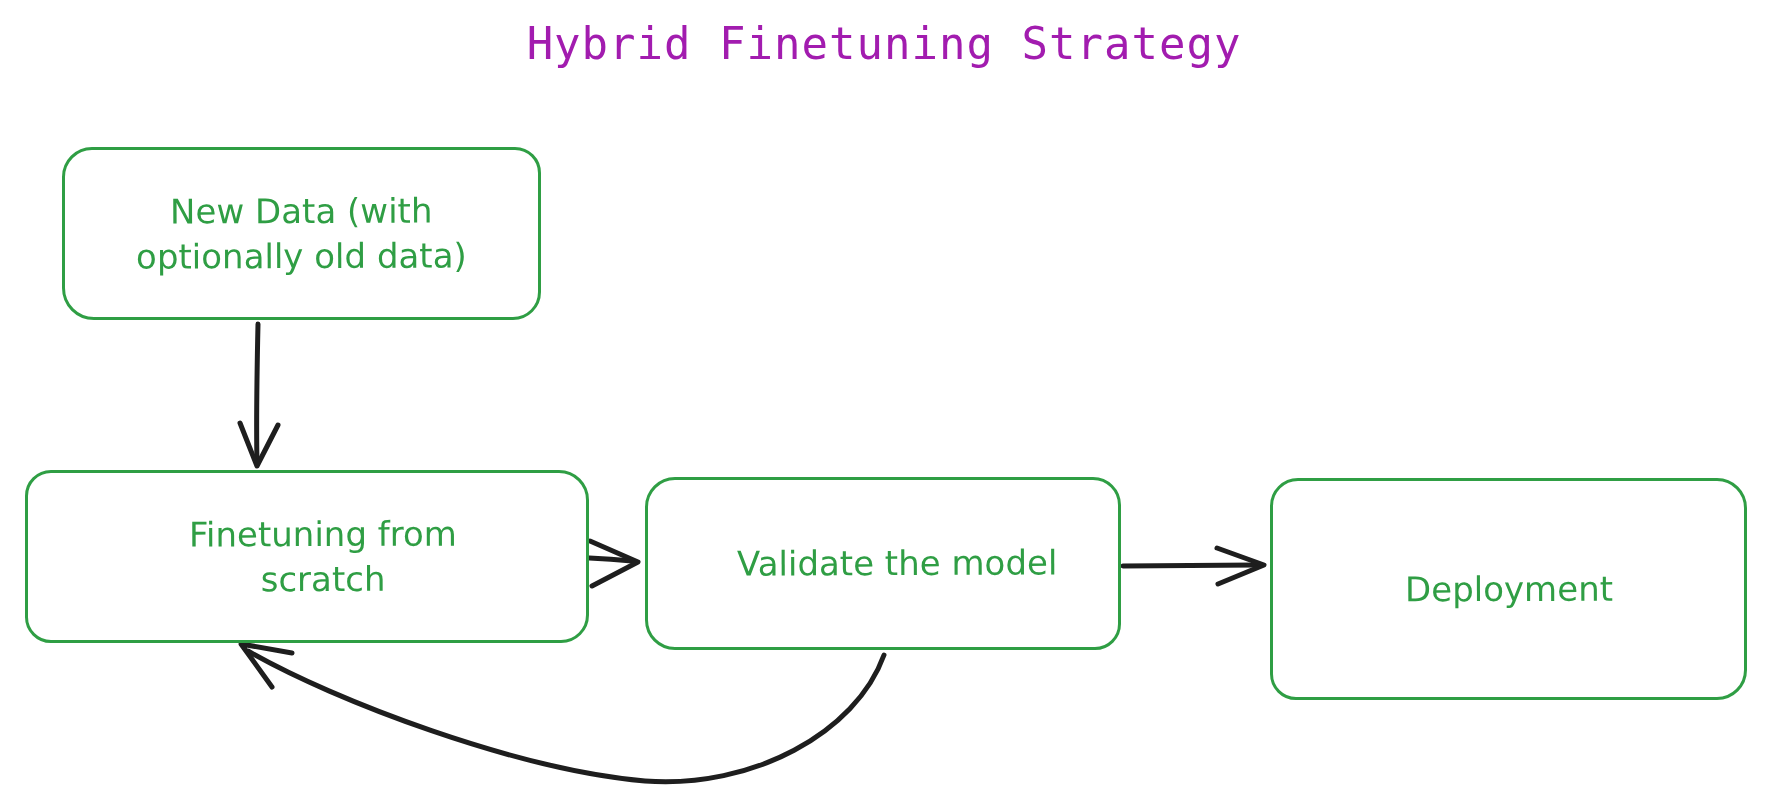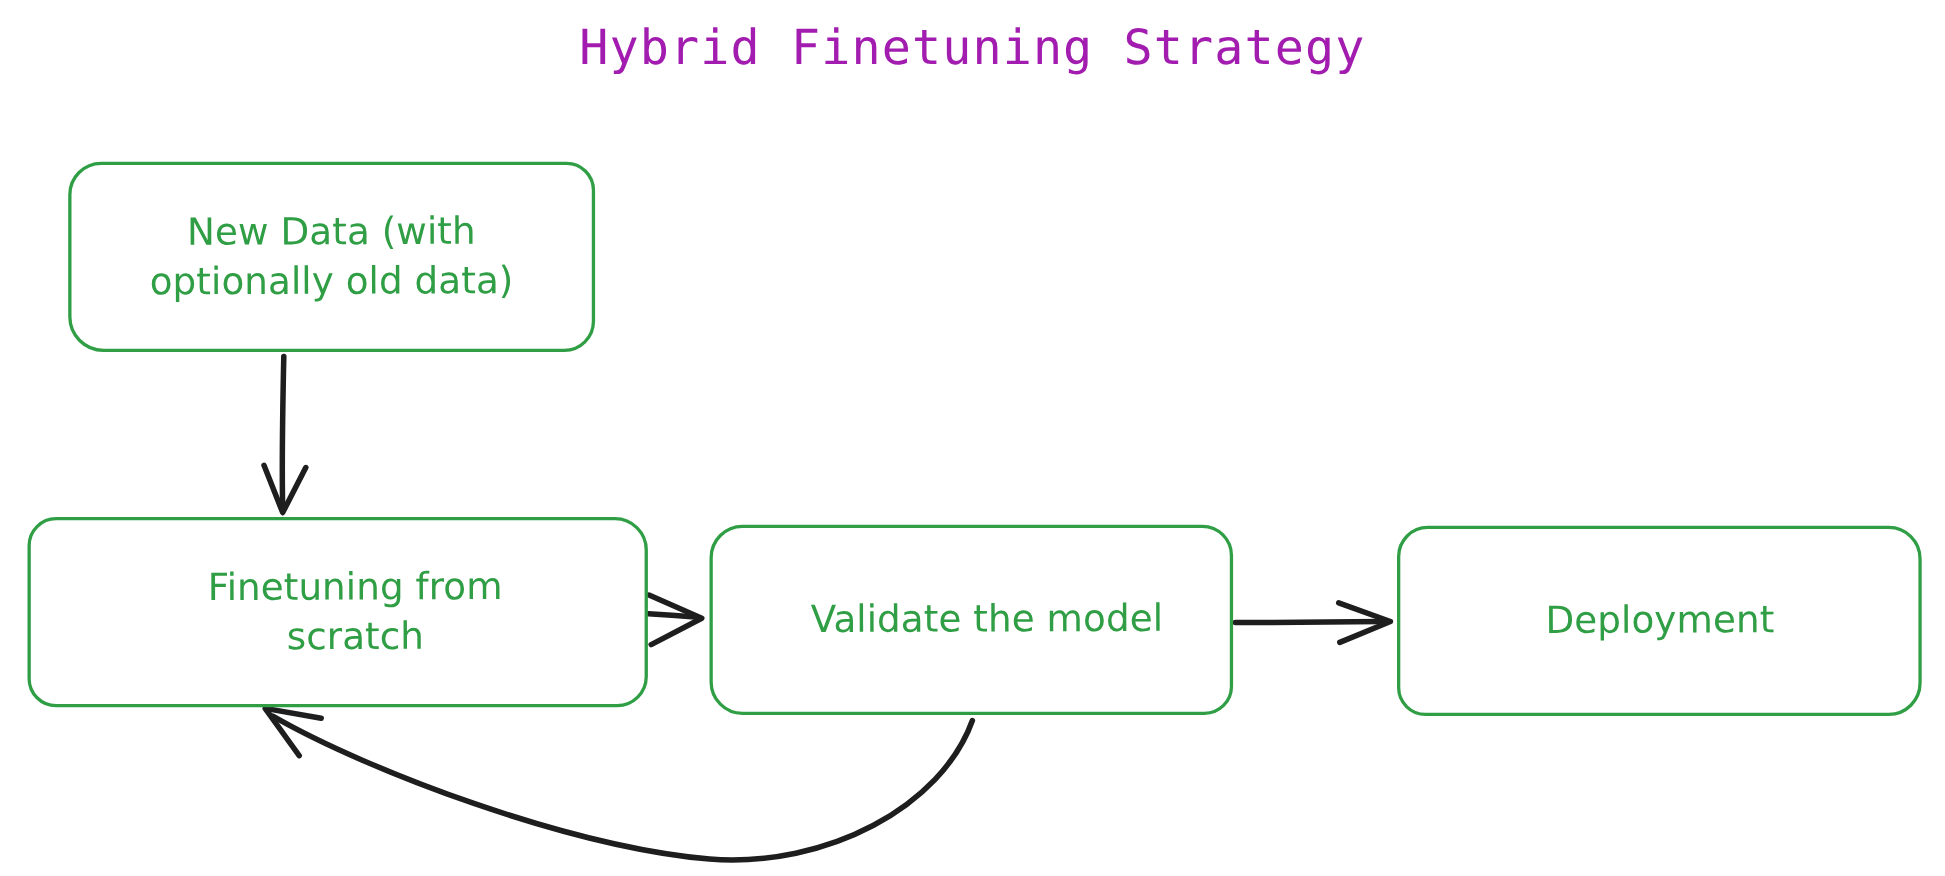--- a/index.html
+++ b/index.html
@@ -56,21 +56,21 @@
     color: #2f9e44;
     font-size: 34px;
     line-height: 1.32;
     white-space: pre-line;
     transform: rotate(-0.2deg);
   }
   
   .node-new-data   { left: 18px;   top: 147px; width: 479px; height: 173px; border-radius: 30px 26px 28px 32px; margin-left: 44px; }
   .node-finetune   { left: 25px;   top: 470px; width: 564px; height: 173px; border-radius: 26px 30px 28px 26px; padding-left: 32px; }
   .node-validate   { left: 645px;  top: 477px; width: 476px; height: 173px; border-radius: 30px 28px 26px 30px; padding-left: 28px; }
-  .node-deploy     { left: 1270px; top: 478px; width: 477px; height: 173px; border-radius: 28px 30px 30px 26px; }
+  .node-deploy     { left: 1270px; top: 478px; width: 477px; height: 222px; border-radius: 28px 30px 30px 26px; }
 </style>
 </head>
 <body>
 
 <div class="canvas">
 
   <div class="title">Hybrid Finetuning Strategy</div>
 
   <svg class="edges" viewBox="0 0 1768 796" xmlns="http://www.w3.org/2000/svg">
 

